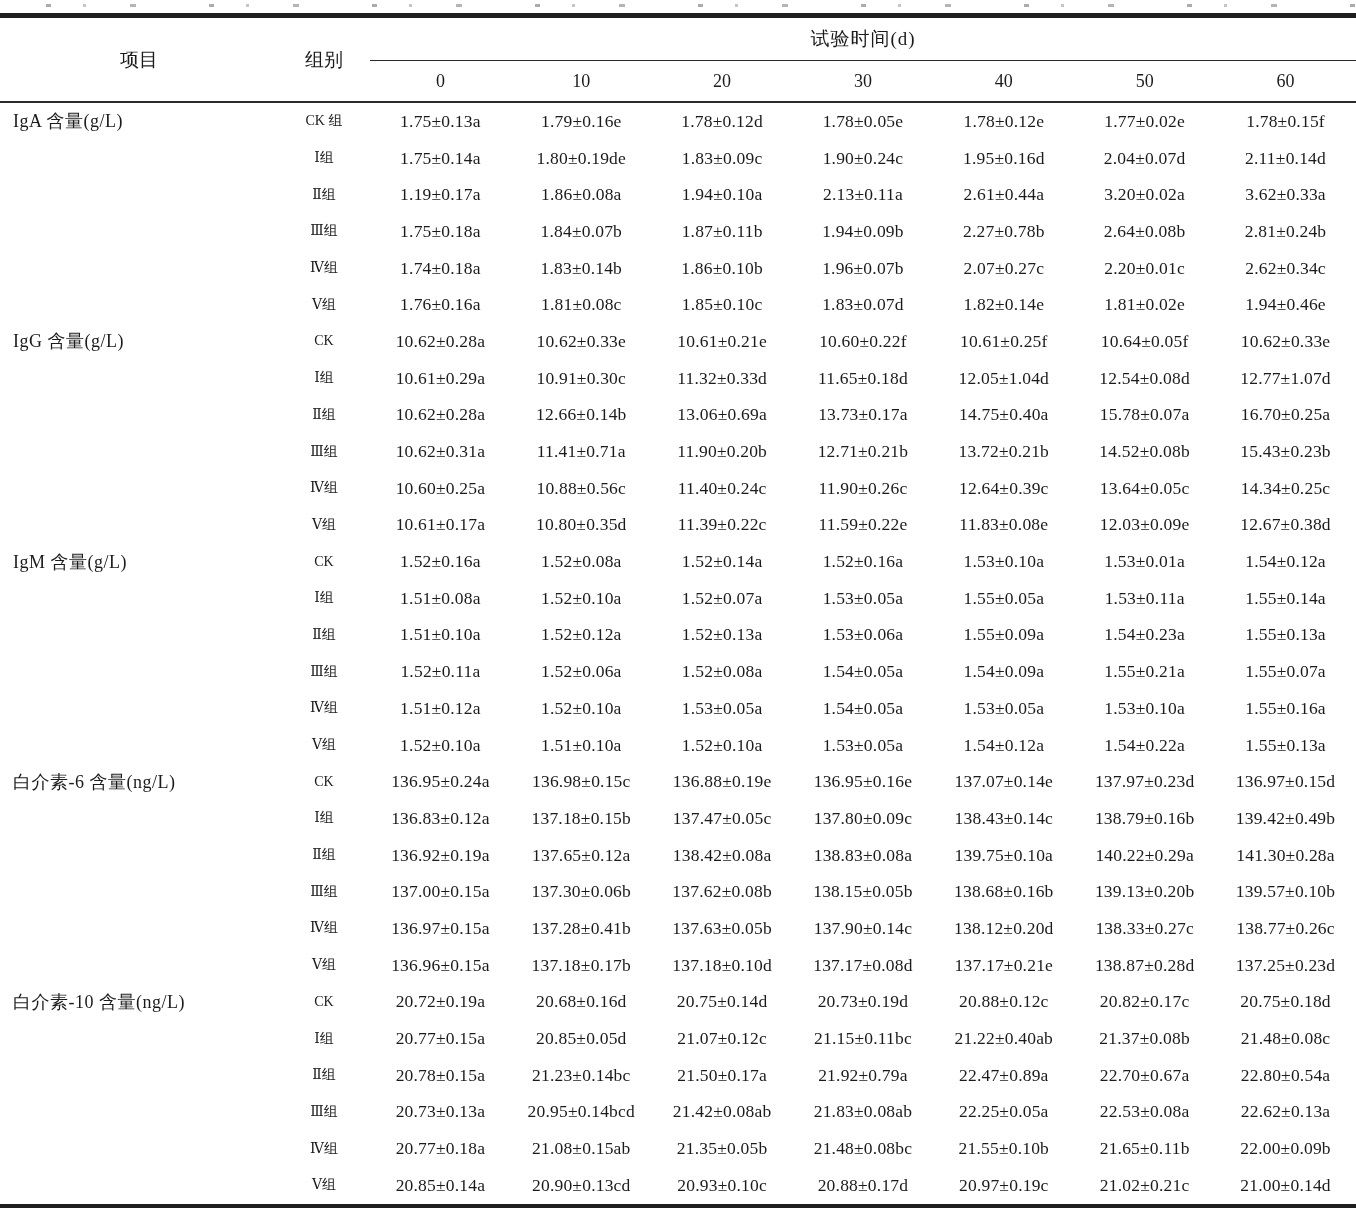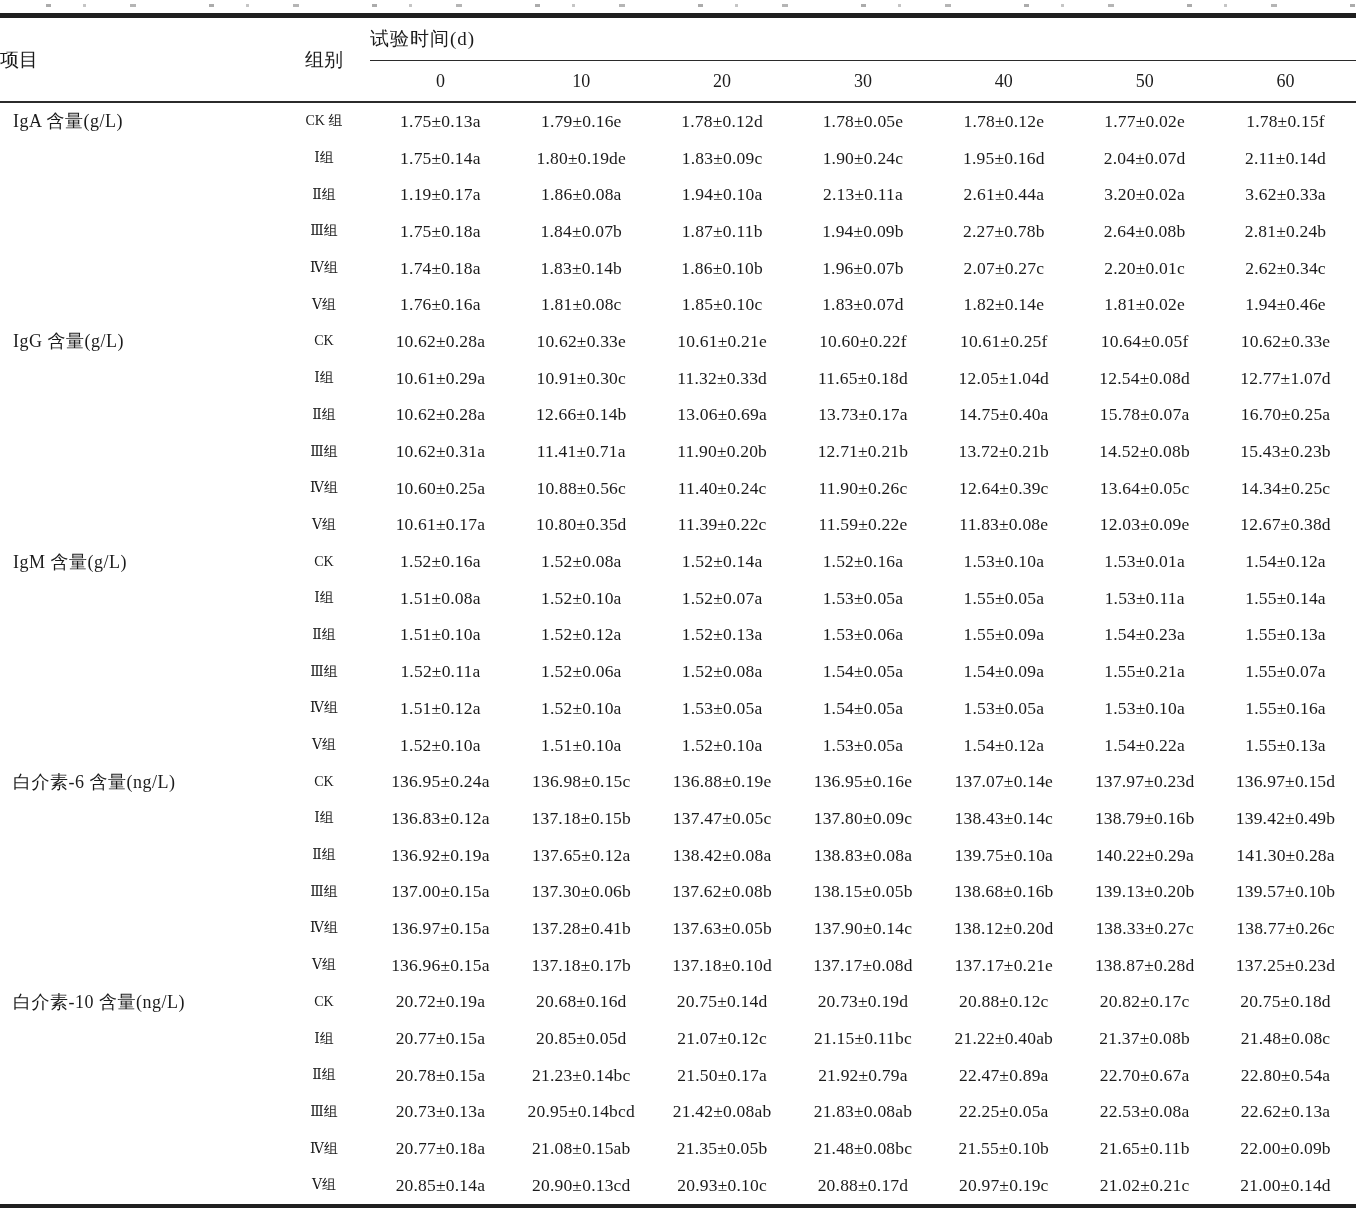--- a/index.html
+++ b/index.html
@@ -36,26 +36,26 @@
   col.c-item  { width: 278px; }
   col.c-group { width: 92px;  }
 
   thead { border-bottom: 2px solid #2b2b2b; }
   thead th {
     font-weight: normal;
     font-size: 19px;
     padding: 0;
     vertical-align: middle;
   }
-  th.h-item  { text-align: left; }
+  th.h-item  { text-align: center; }
   th.h-group { }
   th.h-span  {
     border-bottom: 1.5px solid #2b2b2b;
     height: 42px;
-    text-align: left;
+    text-align: center;
     letter-spacing: 1px;
   }
   tr.h-times th { height: 40px; font-size: 18px; text-align: center; }
 
   tbody td {
     height: 36.7px;
     padding: 0;
     font-size: 17.5px;
     vertical-align: middle;
     white-space: nowrap;

